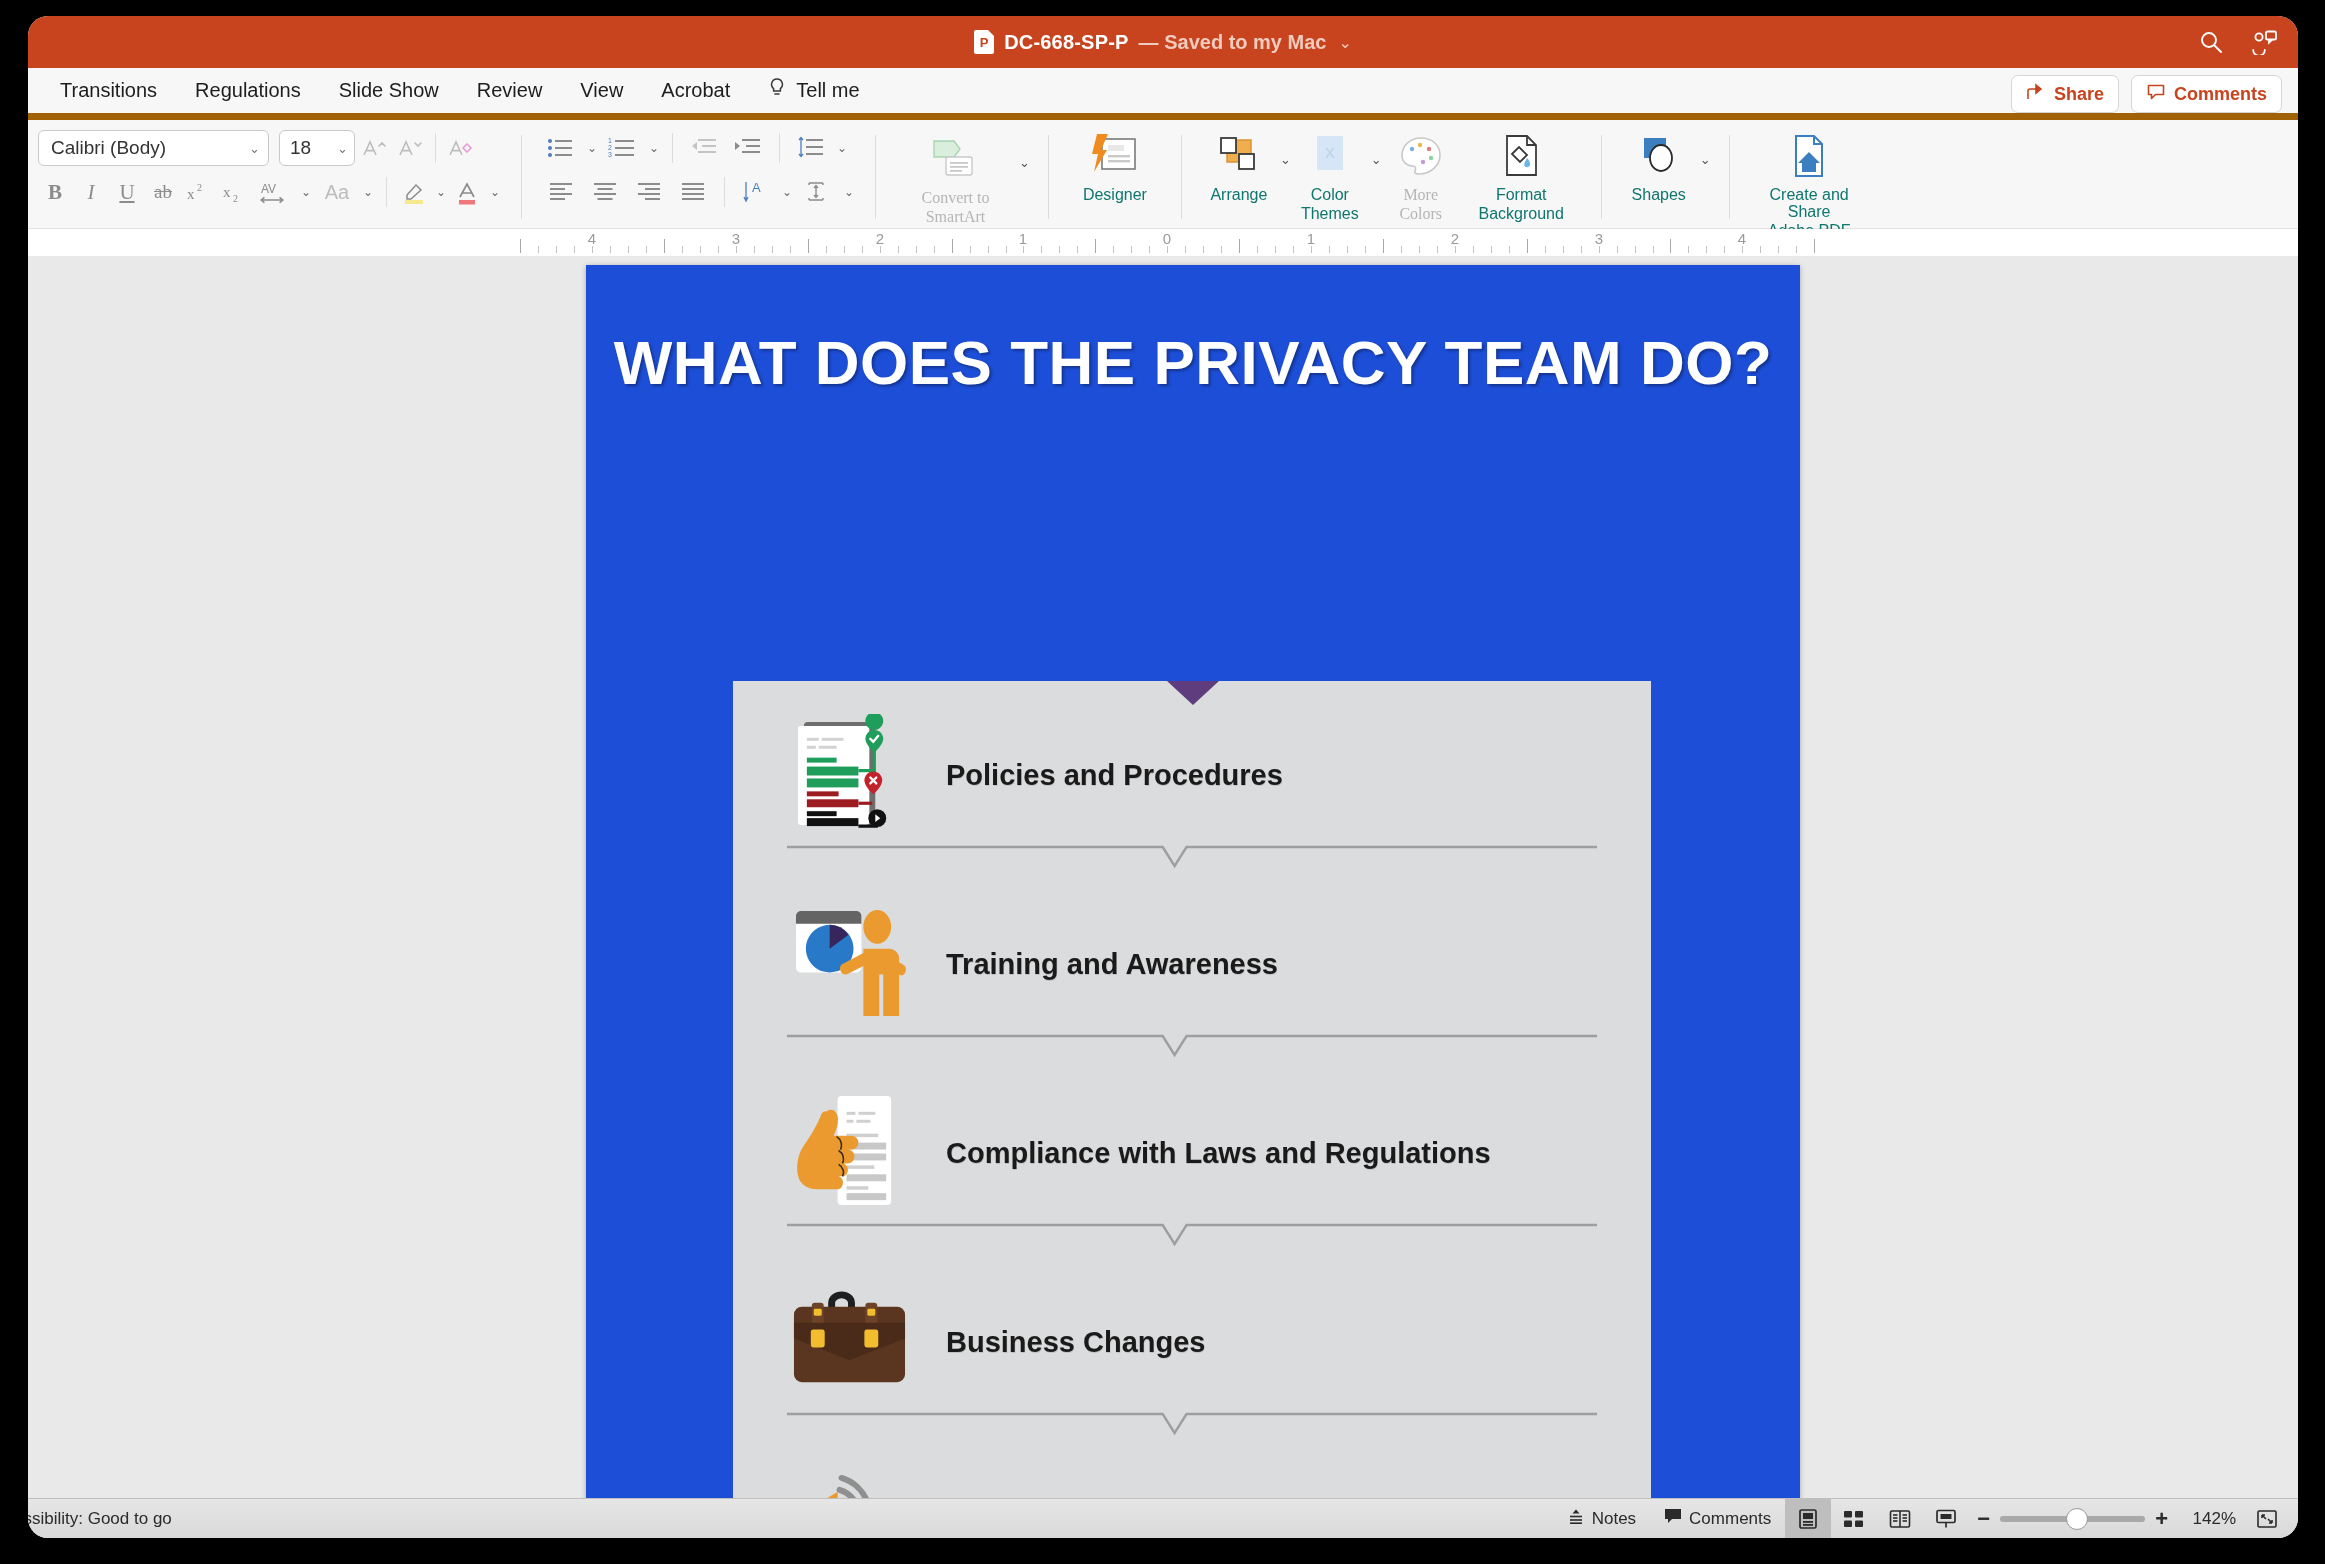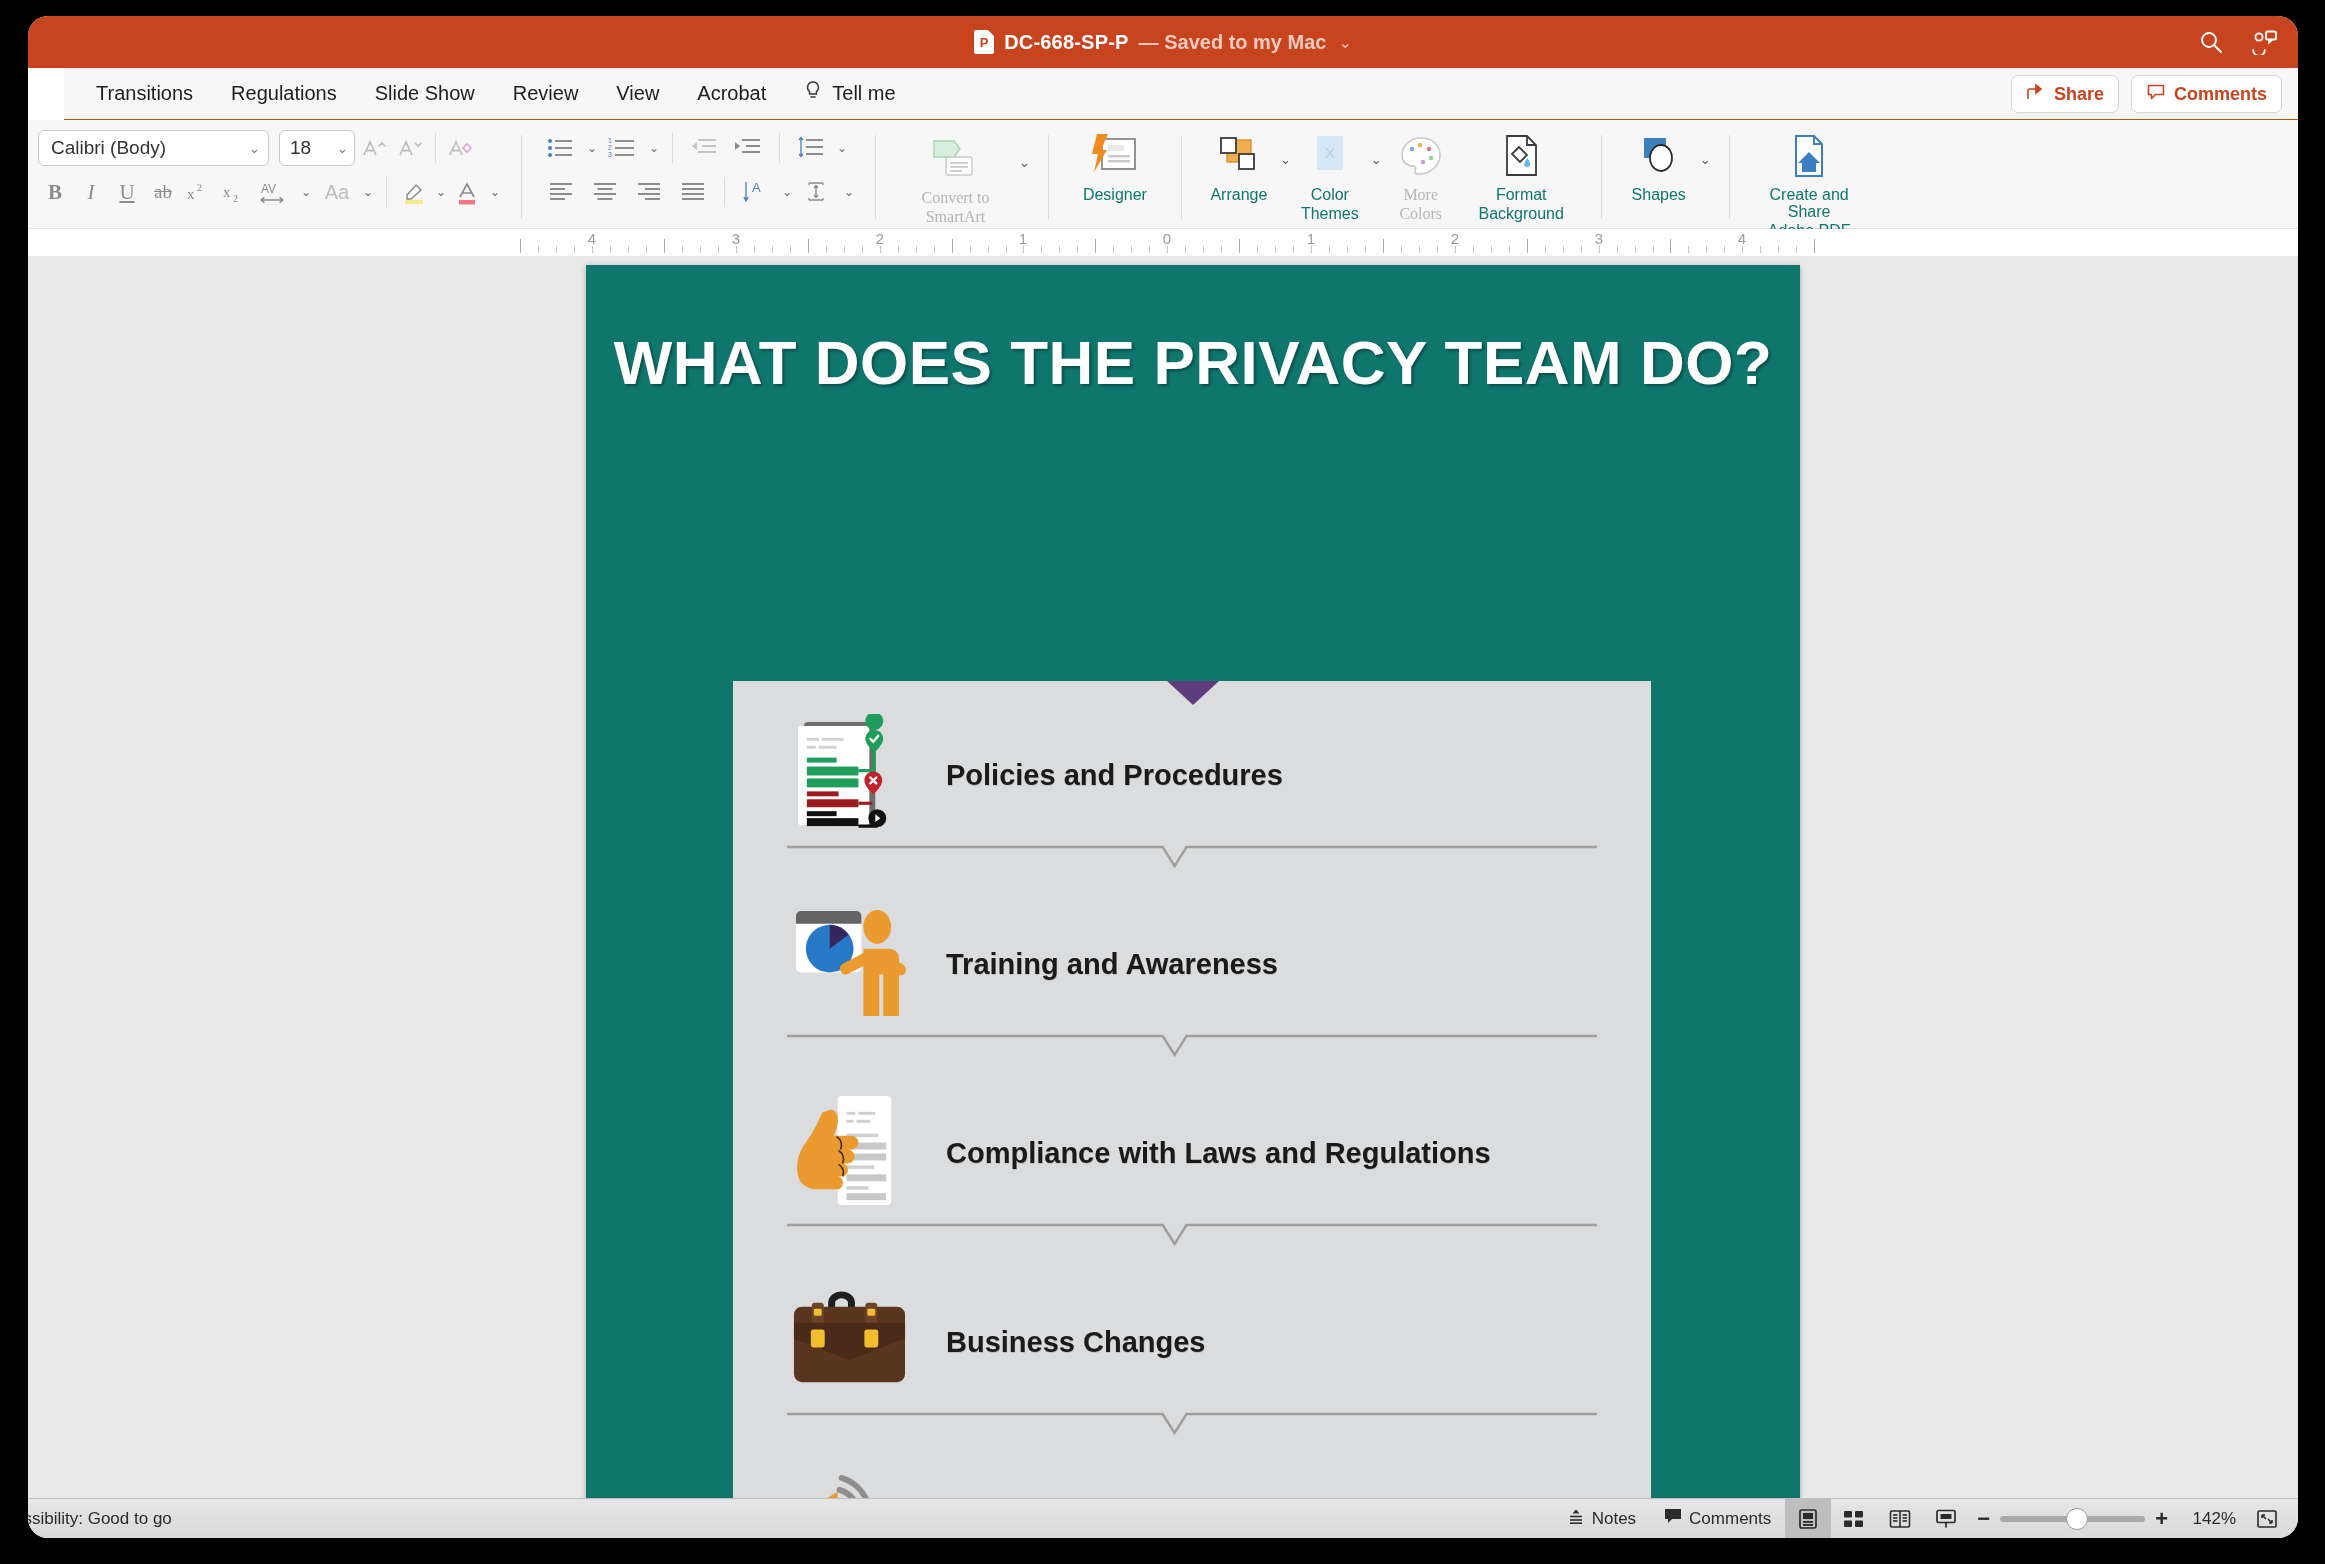--- a/index.html
+++ b/index.html
@@ -65,22 +65,21 @@
 
   
   .menubar {
     height: 52px;
     background: #F7F7F7;
     display: flex;
     align-items: center;
     padding-left: 32px;
     position: relative;
     flex: 0 0 52px;
-    border-bottom: 1px solid #a16207;
-    margin-left: 36px;
+    border-bottom: 7px solid #a16207;
   }
   .menu-item {
     font-size: 20px; color: #1d1d1d;
     margin-right: 38px;
     white-space: nowrap;
   }
   .tellme { display: flex; align-items: center; gap: 10px; }
   .menubar-right {
     position: absolute; right: 16px; top: 0; height: 52px;
     display: flex; align-items: center; gap: 12px;
@@ -172,21 +171,21 @@
   .canvas {
     flex: 1 1 auto;
     background: #E9E9E9;
     position: relative;
     overflow: hidden;
   }
   .slide {
     position: absolute;
     left: 558px; top: 8px;
     width: 1214px; height: 1250px;
-    background: #0f766e;
+    background: #1d4ed8;
     box-shadow: 0 1px 5px rgba(0,0,0,0.28);
     text-decoration: underline;
   }
   .slide-title {
     position: absolute;
     top: 62px; left: 0; width: 100%;
     text-align: center;
     color: #fff;
     font-size: 62px;
     font-weight: bold;

